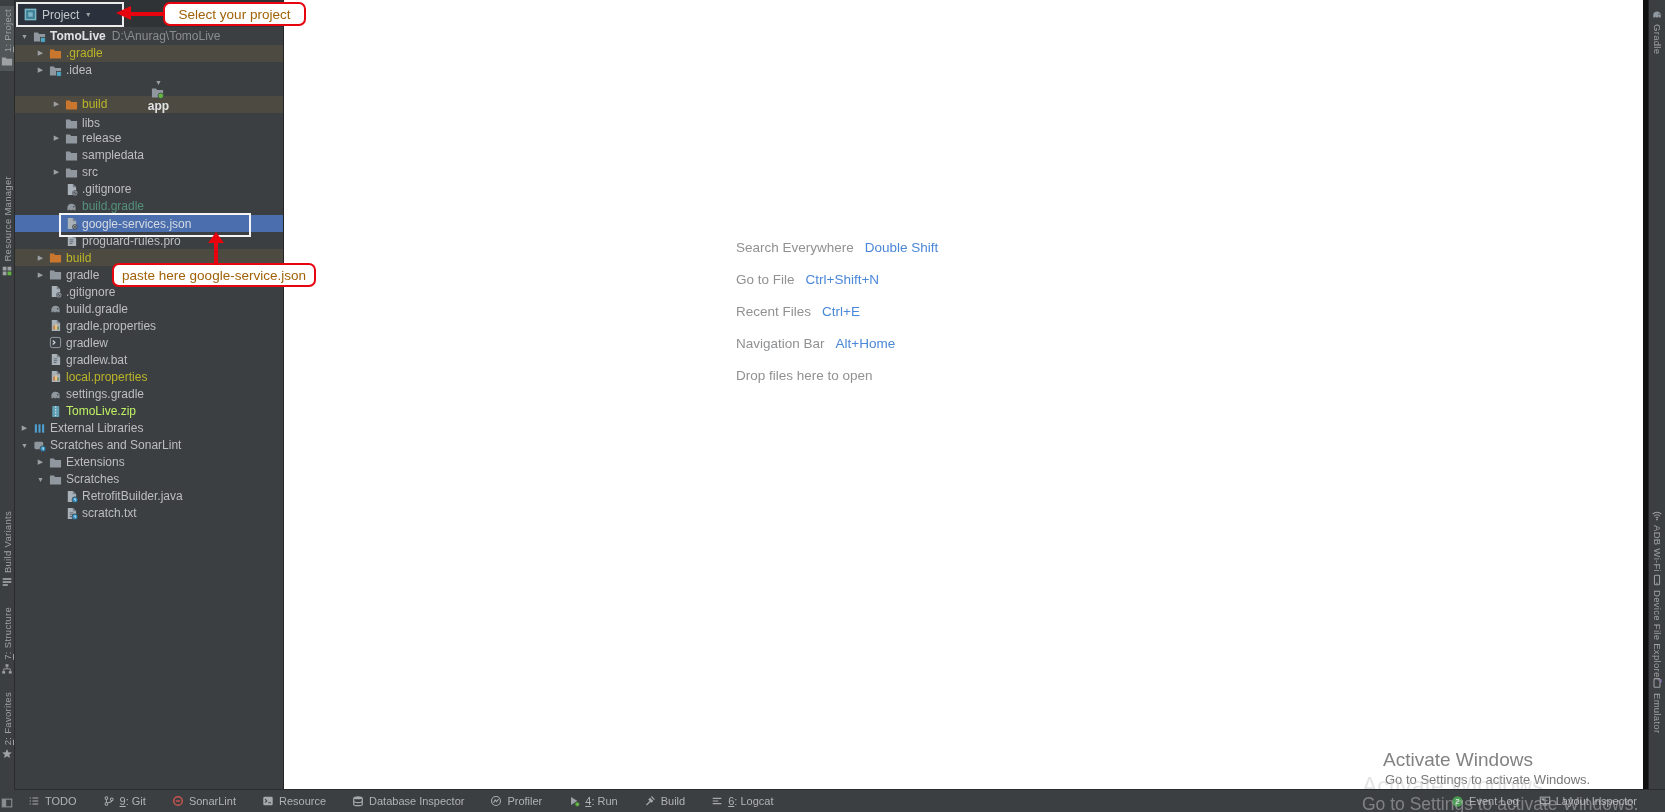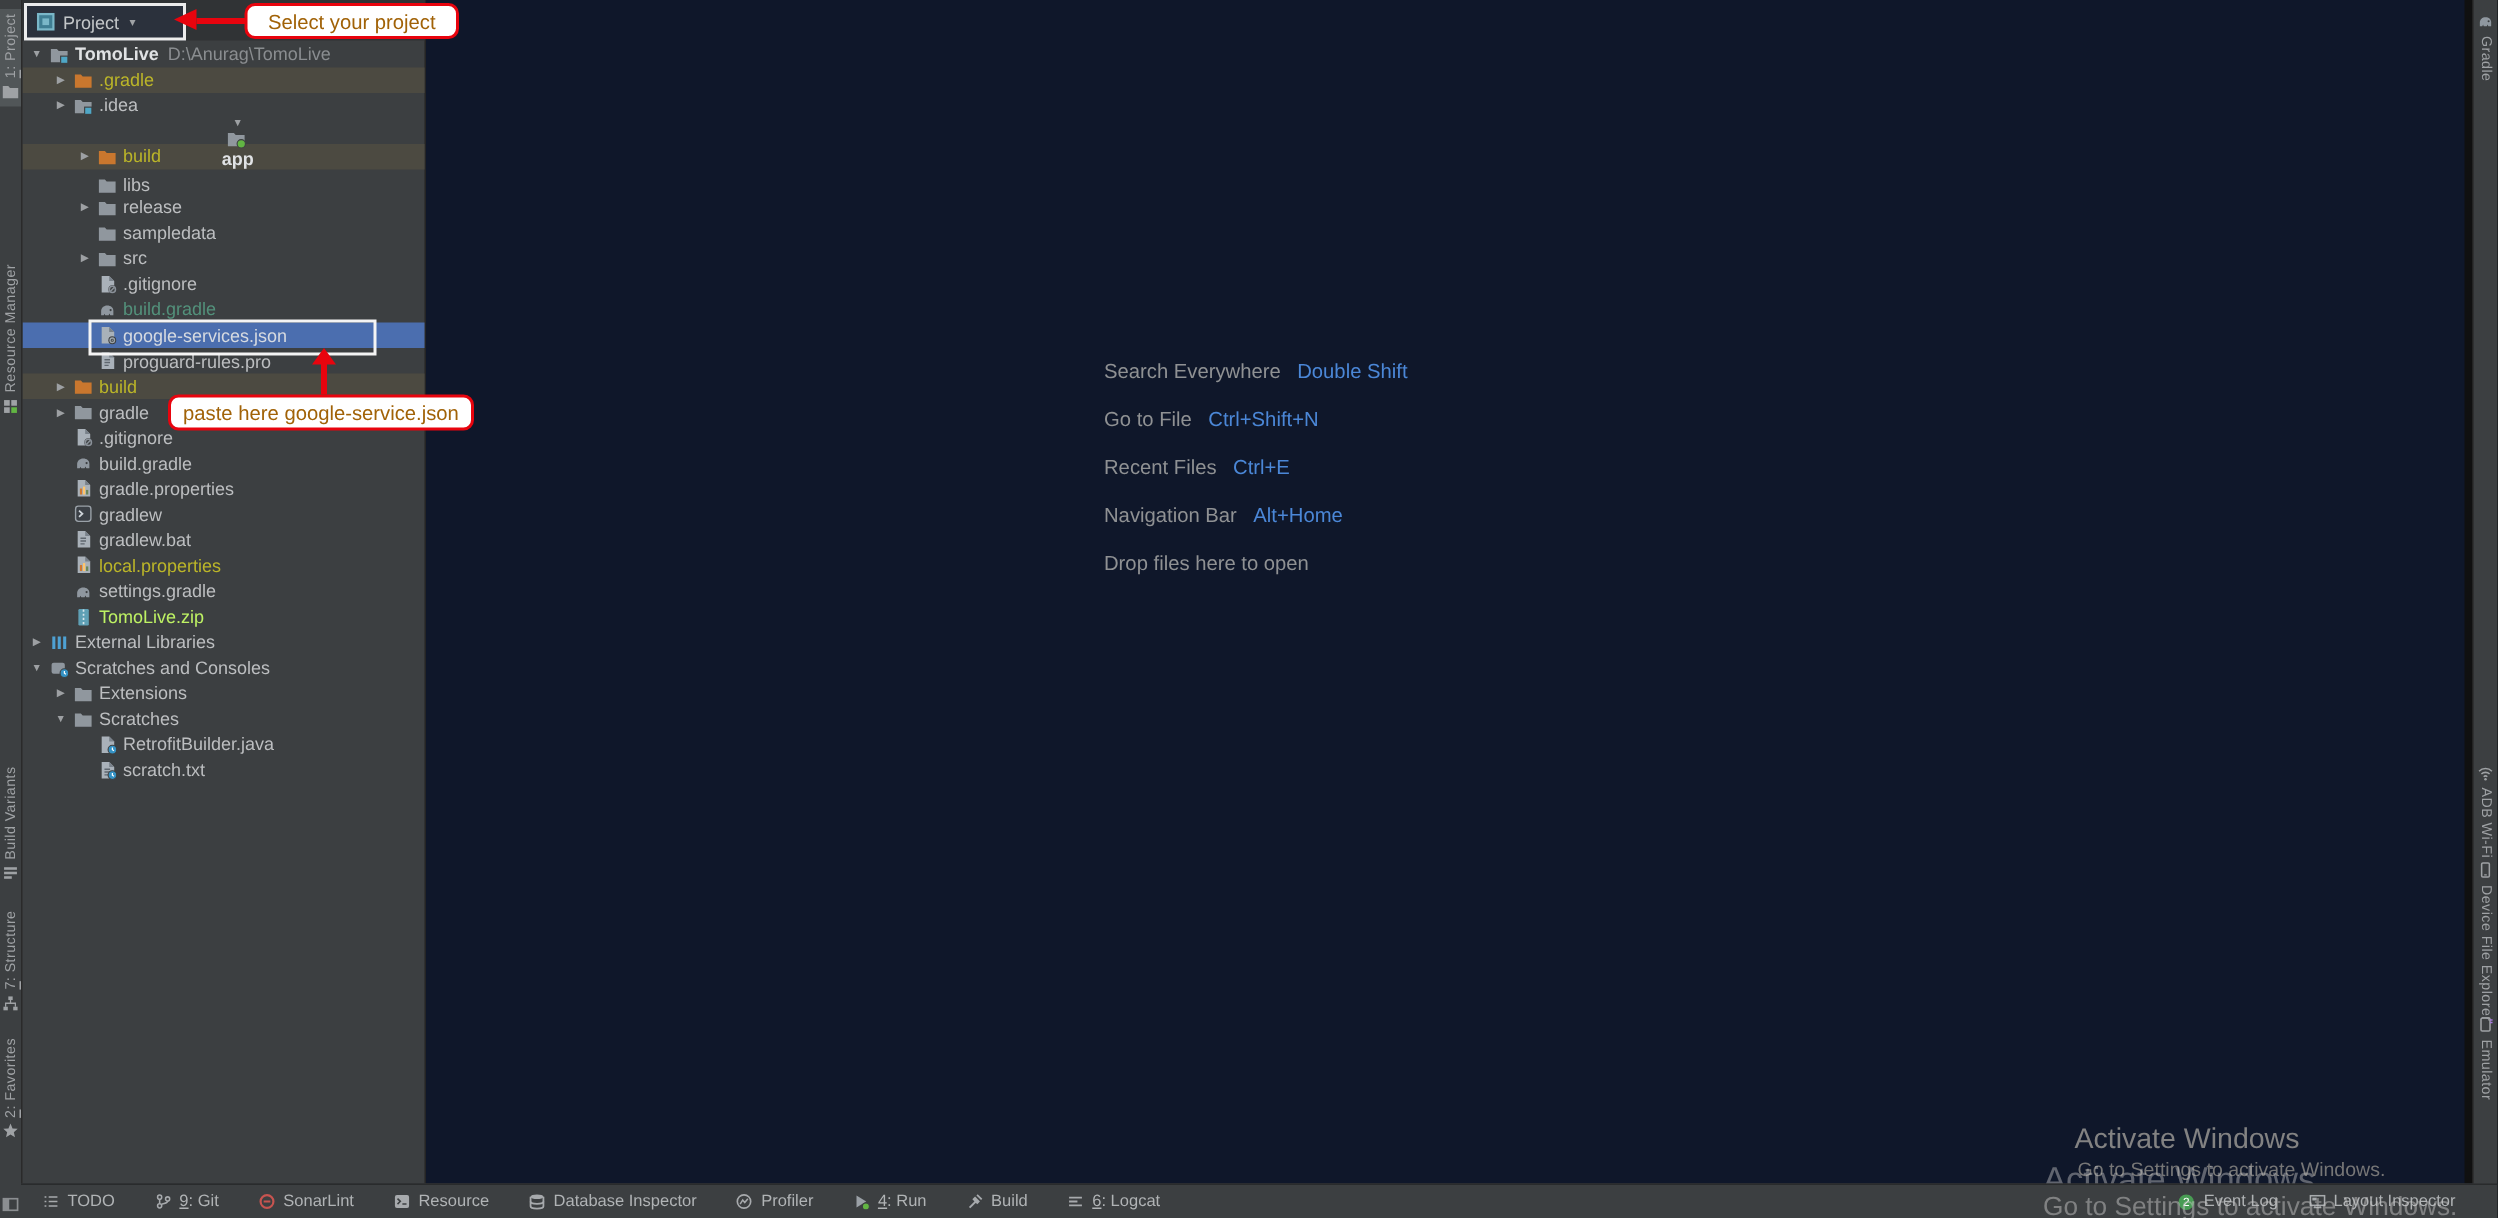--- a/index.html
+++ b/index.html
@@ -37,21 +37,21 @@
   .s-normal{color:#bcbec0;}
   .s-excluded{color:#bbb529;}
   .s-green{color:#bef264;}
   .s-teal{color:#53917b;}
   .s-selected{color:#d6dae0;}
   .tpath{color:#8a8d90;margin-left:6px;}
   .selbox{position:absolute;left:45px;top:213px;width:188px;height:20px;border:2px solid #f4f4f4;
           z-index:4;pointer-events:none;}
 
   
-  .editor{position:absolute;left:284px;top:0;right:17px;bottom:23px;background:#0f172a;}
+  .editor{position:absolute;left:284px;top:0;right:17px;bottom:23px;background:#ffffff;}
   .editor-edge{position:absolute;right:16px;top:0;bottom:23px;width:6px;background:#101010;z-index:5;}
   .shortcuts{position:absolute;left:452px;top:239px;display:flex;flex-direction:column;gap:14px;
              font-size:13.5px;line-height:18px;}
   .sc-row{display:flex;gap:11px;}
   .sc-label{color:#8f9193;}
   .sc-keys{color:#4b87d7;}
 
   
   .wm{position:absolute;white-space:nowrap;pointer-events:none;}
   .wm1{left:1383px;top:749px;font-size:19px;color:#828282;z-index:8;}
@@ -397,21 +397,21 @@
         </div>
         <div class="trow" style="padding-left: 4px;">
           <span class="arrow">▼</span>
           <span class="ticon">
             <svg width="13" height="13" viewBox="0 0 14 14">
               <rect x="1.5" y="3" width="9.5" height="8" rx="1.5" fill="#8e969e"></rect>
               <circle cx="10.7" cy="10.5" r="3.1" fill="#3592c4" stroke="#3c3f41" stroke-width="0.8"></circle>
               <path d="M10.7 8.9v1.7l1.1.7" stroke="#fff" stroke-width="0.9" fill="none"></path>
             </svg>
           </span>
-          <span class="tlabel s-normal">Scratches and Consoles</span>
+          <span class="tlabel s-normal">Scratches and SonarLint</span>
         </div>
         <div class="trow" style="padding-left: 20px;">
           <span class="arrow">▶</span>
           <span class="ticon">
             <svg width="13" height="13" viewBox="0 0 14 14">
               <path d="M1 2.8h4.3l1.3 1.5H13v8H1z" fill="#90979e"></path>
             </svg>
           </span>
           <span class="tlabel s-normal">Extensions</span>
         </div>

